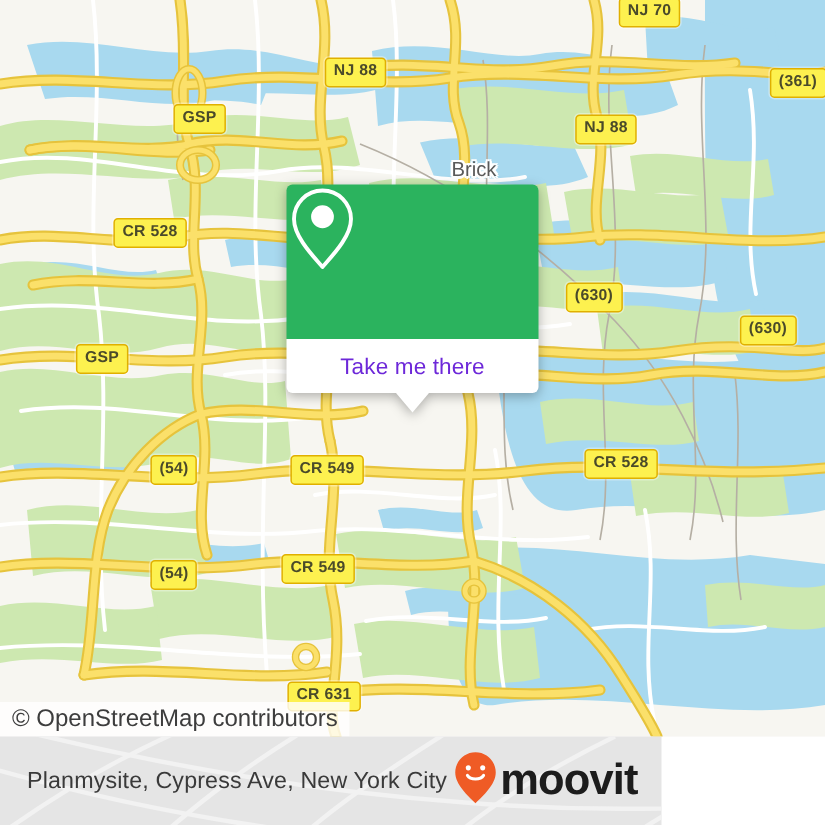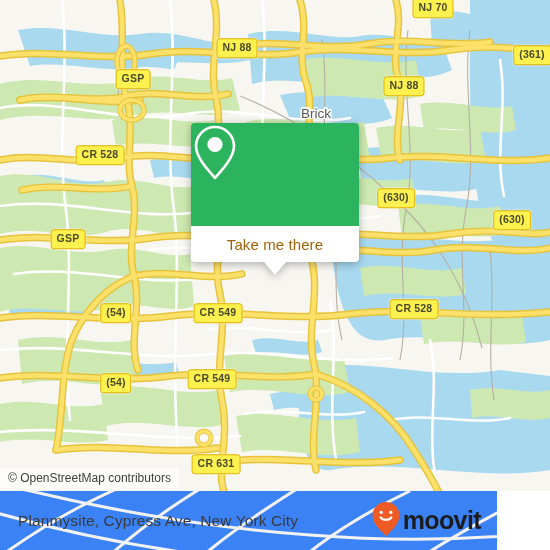--- a/index.html
+++ b/index.html
@@ -56,60 +56,60 @@
     height:103px;
     display:flex;align-items:center;justify-content:center;
   }
   .popup-bottom{
     background:#ffffff;
     border-radius:0 0 4px 4px;
     height:36px;
     display:flex;align-items:center;justify-content:center;
   }
   .popup-cta{
-    color:#a16207;
+    color:#6d28d9;
     font-size:15px;
     letter-spacing:.1px;
     white-space:nowrap;
   }
   .popup-tail{
     position:absolute;left:50%;top:139px;
     width:0;height:0;
     transform:translateX(-50%);
     border-left:11px solid transparent;
     border-right:11px solid transparent;
     border-top:13px solid #ffffff;
   }
 
   
   .attribution{
     position:absolute;left:0;top:468px;
     padding:3px 8px 4px 8px;
     background:rgba(255,255,255,.80);
     color:#3d3d3d;
-    font-size:12px;
+    font-size:16px;
     white-space:nowrap;
   }
 
   
   .footer{
-    position:absolute;left:0;top:491px;width:497px;height:59px;
-    background:#3b82f6;overflow:hidden;
+    position:absolute;left:0;top:491px;width:441px;height:59px;
+    background:#e5e5e5;overflow:hidden;
   }
   .footer-bg{position:absolute;left:0;top:-40px;opacity:1;}
   .footer-title{
     position:absolute;left:18px;top:50%;transform:translateY(-50%);
     color:#3a3a3a;font-size:15.5px;letter-spacing:.1px;white-space:nowrap;
   }
   .brand{
     position:absolute;right:16px;top:50%;transform:translateY(-50%);
     display:flex;align-items:center;gap:2px;
   }
   .brand-text{
-    color:#1c1c1c;font-size:25px;font-weight:bold;letter-spacing:-.6px;
+    color:#1c1c1c;font-size:29px;font-weight:bold;letter-spacing:-.6px;
     line-height:1;
   }
 </style>
 </head>
 <body>
 
 <div id="app">
 
   <div class="map">
 

